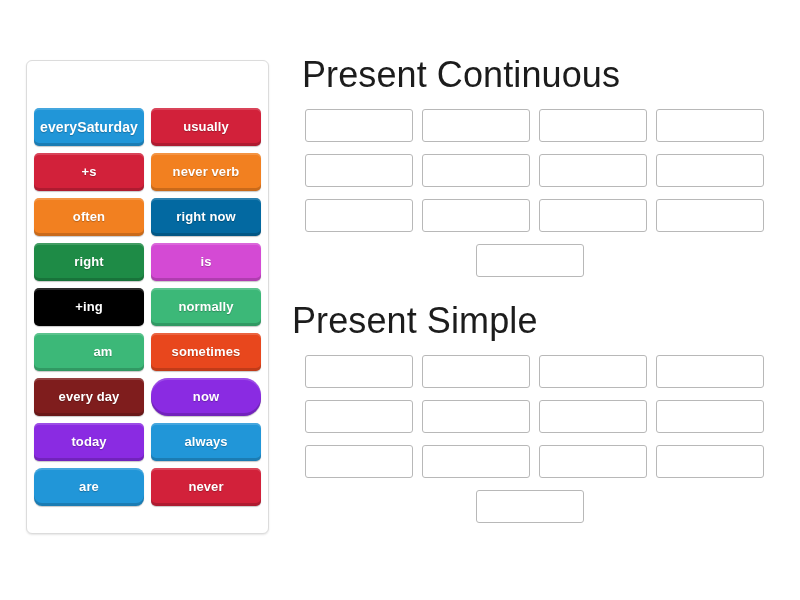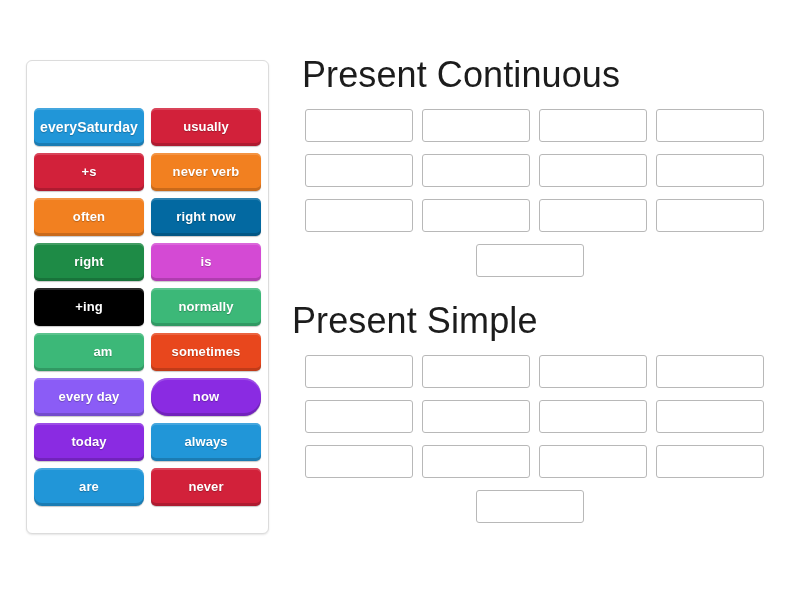--- a/index.html
+++ b/index.html
@@ -118,21 +118,21 @@
       <div class="tile" style="background: rgb(210, 33, 58);">+s</div>
       <div class="tile" style="background: rgb(242, 128, 32);">never verb</div>
       <div class="tile" style="background: rgb(242, 128, 32);">often</div>
       <div class="tile" style="background: #0369a1;">right now</div>
       <div class="tile" style="background: rgb(30, 139, 70);">right</div>
       <div class="tile" style="background: rgb(212, 74, 212);">is</div>
       <div class="tile" style="background: #000000;">+ing</div>
       <div class="tile" style="background: rgb(60, 184, 120);">normally</div>
       <div class="tile" style="background: rgb(60, 184, 120); padding-left: 31px;">am</div>
       <div class="tile" style="background: rgb(232, 71, 29);">sometimes</div>
-      <div class="tile" style="background: #8b5cf6;">every day</div>
+      <div class="tile" style="background: #7f1d1d;">every day</div>
       <div class="tile" style="background: rgb(138, 43, 226); border-radius: 17px;">now</div>
       <div class="tile" style="background: rgb(138, 43, 226);">today</div>
       <div class="tile" style="background: rgb(33, 150, 216);">always</div>
       <div class="tile" style="background: rgb(33, 150, 216); border-radius: 8px;">are</div>
       <div class="tile" style="background: rgb(210, 33, 58);">never</div>
     </div>
 </div>
 
 <div class="panel" id="panel-continuous">
   <h2 class="panel-title">Present Continuous</h2>

